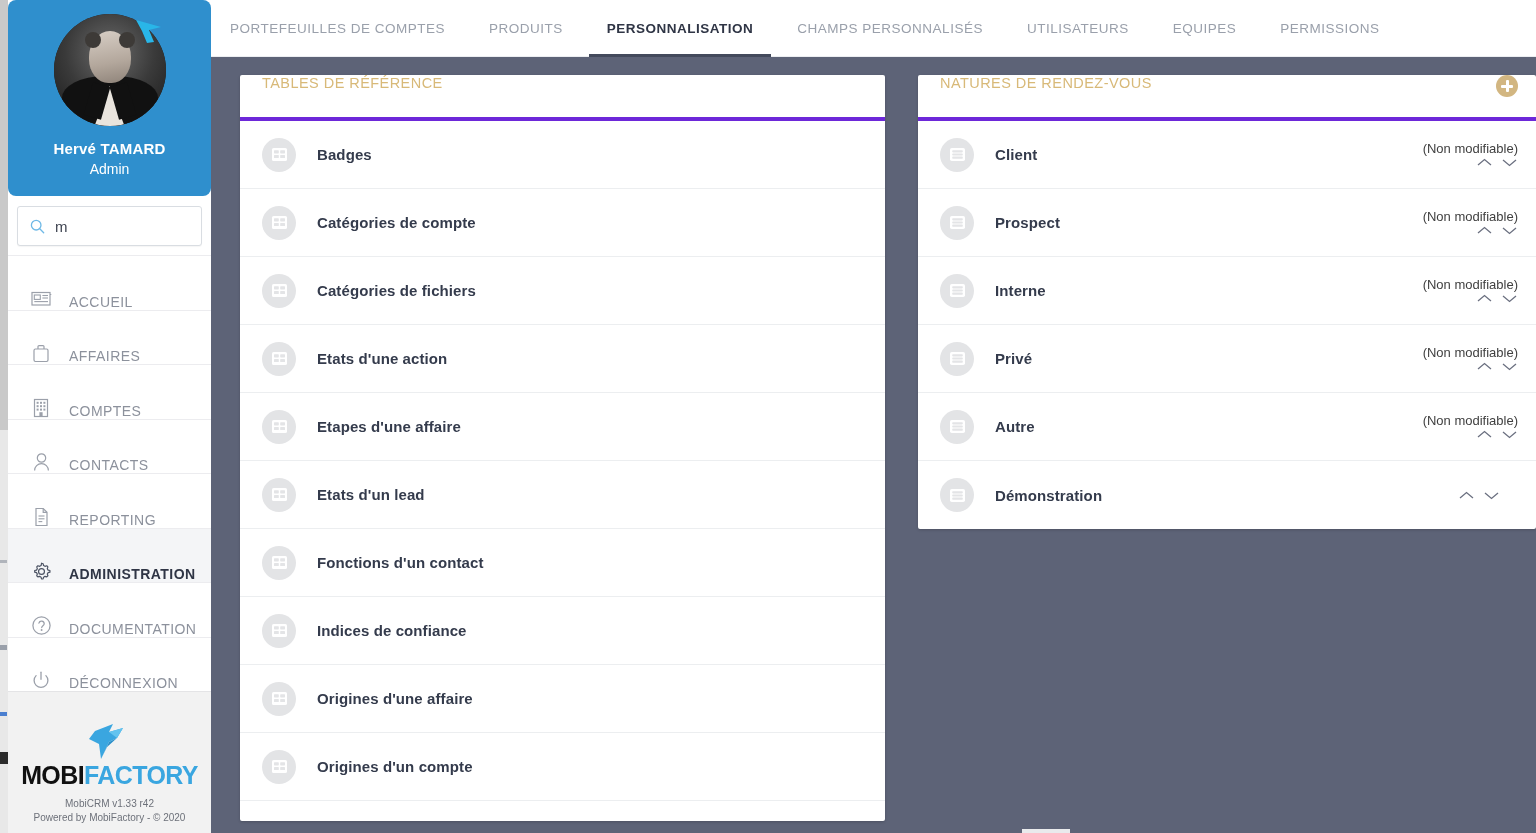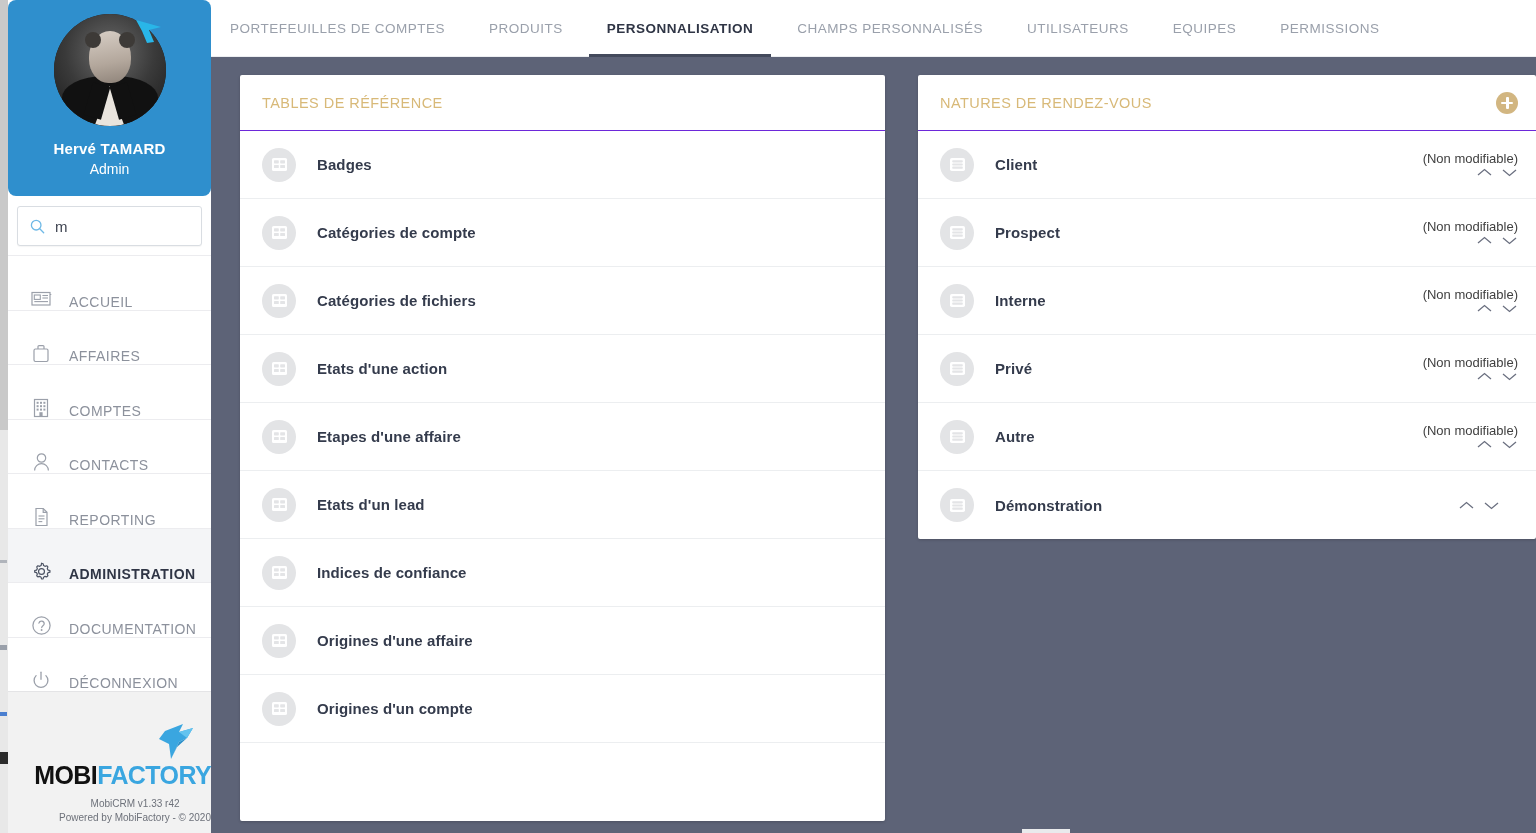--- a/index.html
+++ b/index.html
@@ -117,21 +117,21 @@
     color: #8c919c; font-size: 14px; letter-spacing: .45px;
     cursor: pointer; background: #ffffff;
   }
   .nav-item:first-child { border-top: 1px solid #ececef; }
   .nav-item.active { background: #f4f5f7; color: #2f3545; font-weight: bold; }
   .nav-item .ico { width: 22px; height: 22px; flex: 0 0 22px; display:flex; align-items:center; justify-content:center; }
   .nav-item .ico svg { display:block; }
 
   .brand {
     flex: 1; background: #f2f2f2; border-top: 1px solid #e4e4e6;
-    display: flex; flex-direction: column; align-items: flex-end;
+    display: flex; flex-direction: column; align-items: center;
     justify-content: flex-end; padding-bottom: 9px;
   }
   .brand-bird { margin-bottom: 2px; }
   .brand-word { font-size: 25px; font-weight: bold; letter-spacing: -0.6px; line-height: 1; }
   .brand-word .a { color: #111111; }
   .brand-word .b { color: #3aa6e0; }
   .brand-meta { margin-top: 9px; text-align: center; font-size: 10px; color: #6d717a; line-height: 1.35; }
 
   
   .main { position: absolute; left: 211px; top: 0; width: 1325px; height: 833px; z-index: 3; }
@@ -157,22 +157,22 @@
   .content { padding: 18px 0 0 29px; display: flex; gap: 33px; }
 
   .card {
     background: #ffffff; border-radius: 2px;
     box-shadow: 0 1px 3px rgba(0,0,0,.18);
   }
   .card-left { width: 645px; height: 746px; overflow: hidden; }
   .card-right { width: 618px; align-self: flex-start; }
 
   .card-head {
-    height: 56px; display: flex; align-items: center;
-    padding: 0 18px 0 22px; border-bottom: 1px solid #6d28d9;
+    height: 46px; display: flex; align-items: flex-start;
+    padding: 0 18px 0 22px; border-bottom: 4px solid #6d28d9;
     justify-content: space-between;
   }
   .card-title {
     color: #d8b978; font-size: 14.5px; letter-spacing: .45px;
   }
   .add-btn {
     width: 22px; height: 22px; border-radius: 50%;
     background: #d2b681; position: relative; cursor: pointer; flex: 0 0 22px;
   }
   .add-btn::before, .add-btn::after {
@@ -465,20 +465,32 @@
                 <rect x="1" y="1" width="15" height="13" rx="1.6" fill="#fff"></rect>
                 <rect x="3" y="3.3" width="4.8" height="3.1" rx=".6" fill="#e3e4e6"></rect>
                 <rect x="9.2" y="3.3" width="4.8" height="3.1" rx=".6" fill="#e3e4e6"></rect>
                 <rect x="3" y="8" width="4.8" height="3.1" rx=".6" fill="#e3e4e6"></rect>
                 <rect x="9.2" y="8" width="4.8" height="3.1" rx=".6" fill="#e3e4e6"></rect>
               </svg>
             </span>
             <span class="row-label">Etats d'un lead</span>
           </div>
 
+          <div class="row">
+            <span class="row-ico">
+              <svg width="17" height="15" viewBox="0 0 17 15">
+                <rect x="1" y="1" width="15" height="13" rx="1.6" fill="#fff"></rect>
+                <rect x="3" y="3.3" width="4.8" height="3.1" rx=".6" fill="#e3e4e6"></rect>
+                <rect x="9.2" y="3.3" width="4.8" height="3.1" rx=".6" fill="#e3e4e6"></rect>
+                <rect x="3" y="8" width="4.8" height="3.1" rx=".6" fill="#e3e4e6"></rect>
+                <rect x="9.2" y="8" width="4.8" height="3.1" rx=".6" fill="#e3e4e6"></rect>
+              </svg>
+            </span>
+            <span class="row-label">Fonctions d'un contact</span>
+          </div>
 
           <div class="row">
             <span class="row-ico">
               <svg width="17" height="15" viewBox="0 0 17 15">
                 <rect x="1" y="1" width="15" height="13" rx="1.6" fill="#fff"></rect>
                 <rect x="3" y="3.3" width="4.8" height="3.1" rx=".6" fill="#e3e4e6"></rect>
                 <rect x="9.2" y="3.3" width="4.8" height="3.1" rx=".6" fill="#e3e4e6"></rect>
                 <rect x="3" y="8" width="4.8" height="3.1" rx=".6" fill="#e3e4e6"></rect>
                 <rect x="9.2" y="8" width="4.8" height="3.1" rx=".6" fill="#e3e4e6"></rect>
               </svg>

